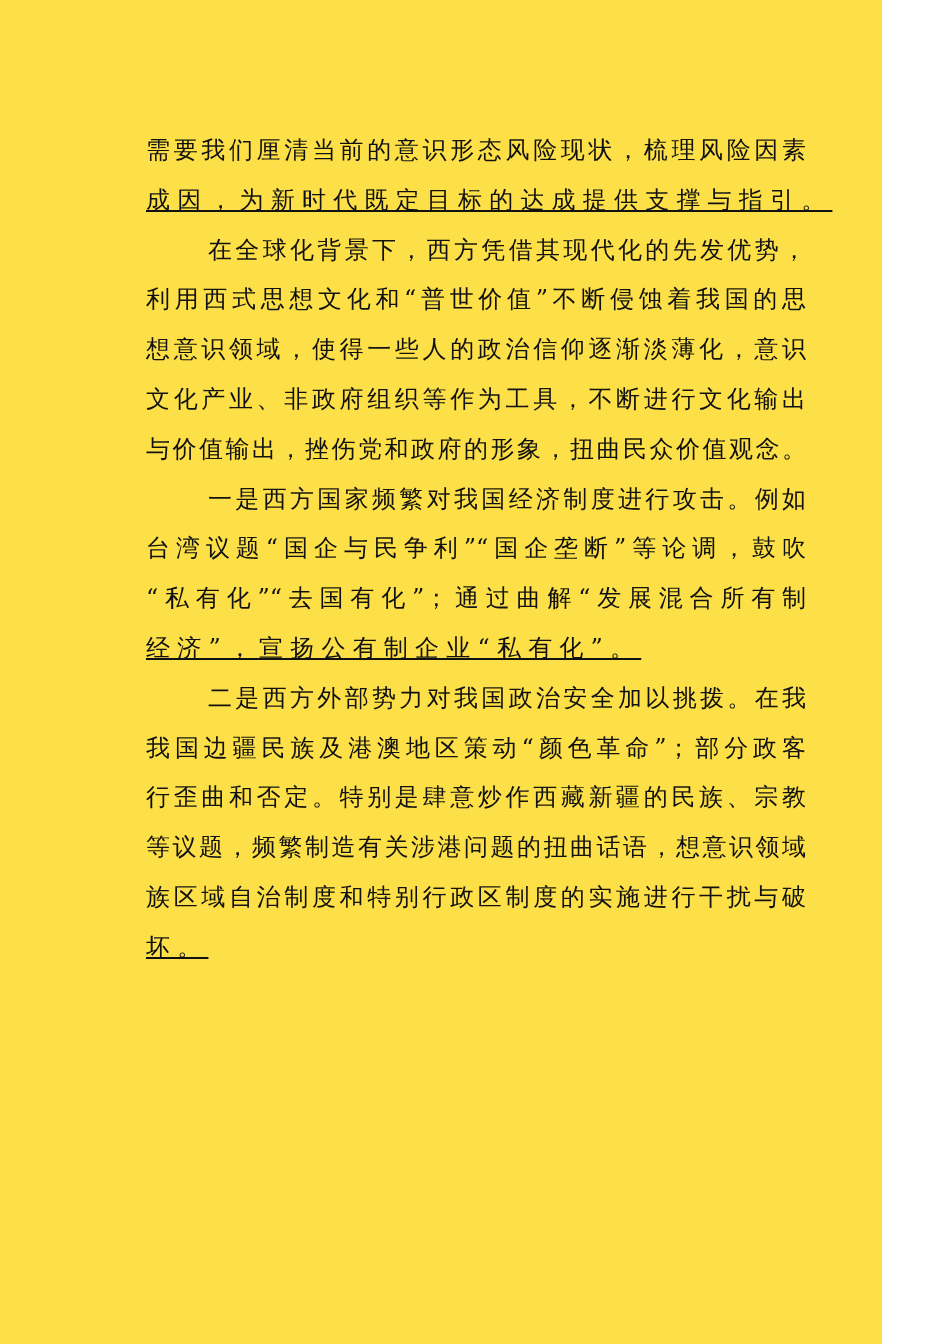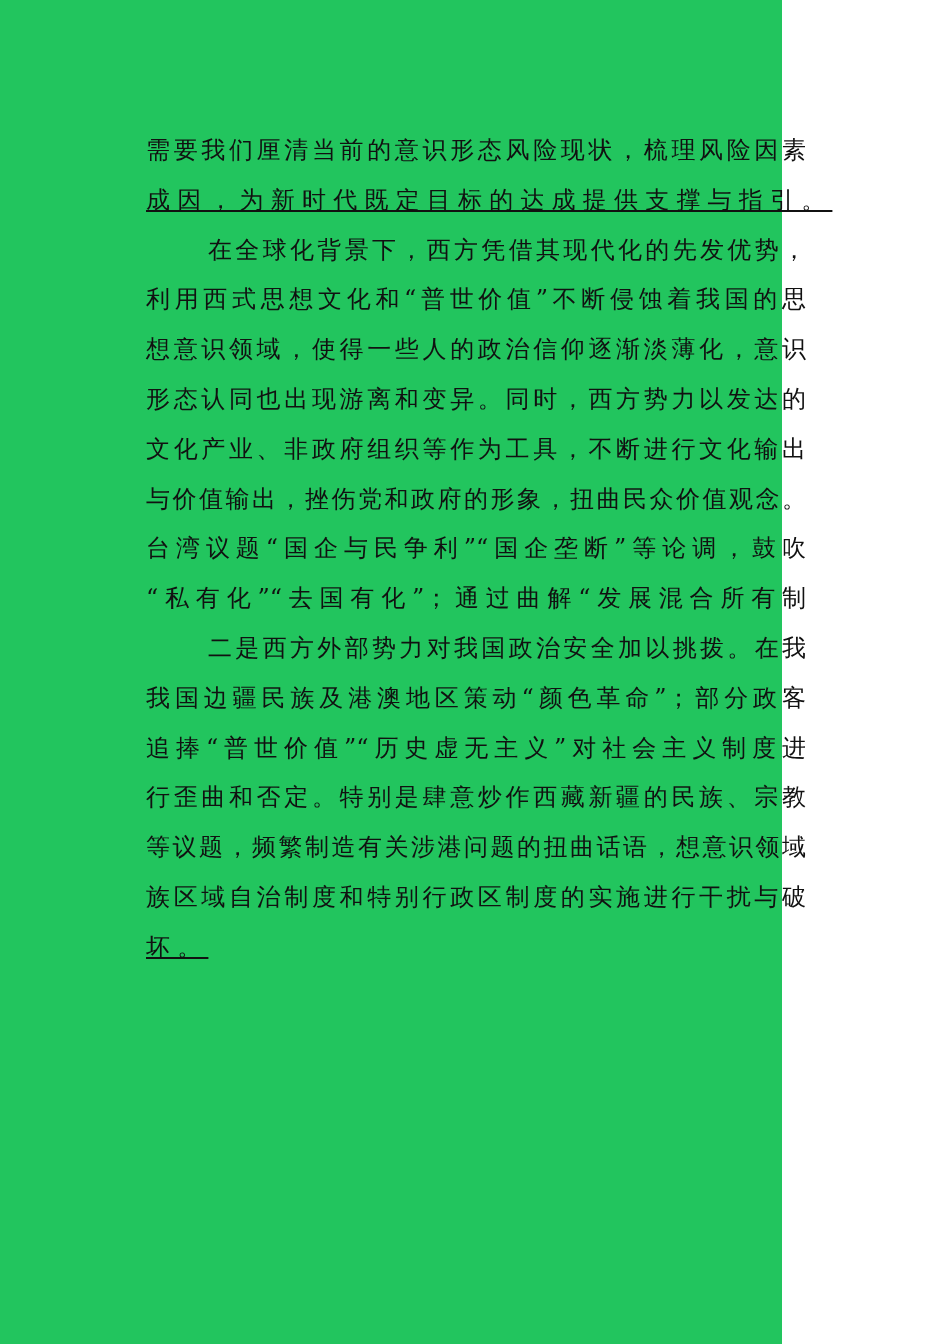--- a/index.html
+++ b/index.html
@@ -12,23 +12,23 @@
       height: 1344px;
       position: relative;
       overflow: hidden;
       font-family: "DejaVu Serif", "Liberation Serif", serif;
       color: #111111;
     }
     .page {
       position: absolute;
       left: 0;
       top: 0;
-      width: 782px;
+      width: 882px;
       height: 1344px;
-      background: #22c55e;
+      background: #fde047;
     }
     .text-body {
       position: absolute;
       left: 146px;
       top: 131px;
       width: 660px;
     }
     .line {
       height: 49.8px;
       line-height: 38px;
@@ -61,34 +61,34 @@
     <div>
       <div class="line">需要我们厘清当前的意识形态风险现状，梳理风险因素</div>
       <div class="line last">成因，为新时代既定目标的达成提供支撑与指引。</div>
     </div>
 
 
     <div>
       <div class="line indent">在全球化背景下，西方凭借其现代化的先发优势，</div>
       <div class="line">利用西式思想文化和“普世价值”不断侵蚀着我国的思</div>
       <div class="line">想意识领域，使得一些人的政治信仰逐渐淡薄化，意识</div>
-      <div class="line">形态认同也出现游离和变异。同时，西方势力以发达的</div>
       <div class="line">文化产业、非政府组织等作为工具，不断进行文化输出</div>
       <div class="line">与价值输出，挫伤党和政府的形象，扭曲民众价值观念。</div>
     </div>
 
     <div>
+      <div class="line indent">一是西方国家频繁对我国经济制度进行攻击。例如</div>
       <div class="line">台湾议题“国企与民争利”“国企垄断”等论调，鼓吹</div>
       <div class="line">“私有化”“去国有化”；通过曲解“发展混合所有制</div>
+      <div class="line last">经济”，宣扬公有制企业“私有化”。</div>
     </div>
 
     <div>
       <div class="line indent">二是西方外部势力对我国政治安全加以挑拨。在我</div>
       <div class="line">我国边疆民族及港澳地区策动“颜色革命”；部分政客</div>
-      <div class="line">追捧“普世价值”“历史虚无主义”对社会主义制度进</div>
       <div class="line">行歪曲和否定。特别是肆意炒作西藏新疆的民族、宗教</div>
       <div class="line">等议题，频繁制造有关涉港问题的扭曲话语，想意识领域</div>
       <div class="line">族区域自治制度和特别行政区制度的实施进行干扰与破</div>
       <div class="line last">坏。</div>
     </div>
 
   </div>
 </div>
 
 </body></html>

